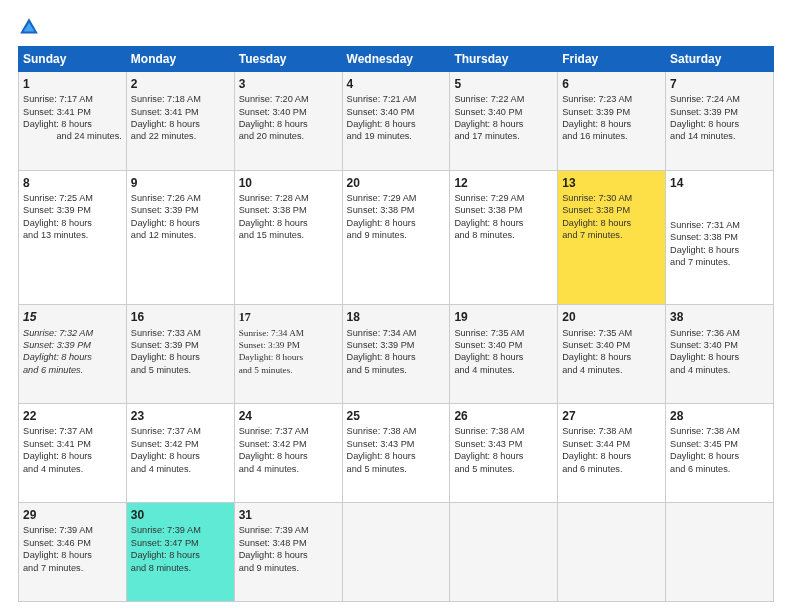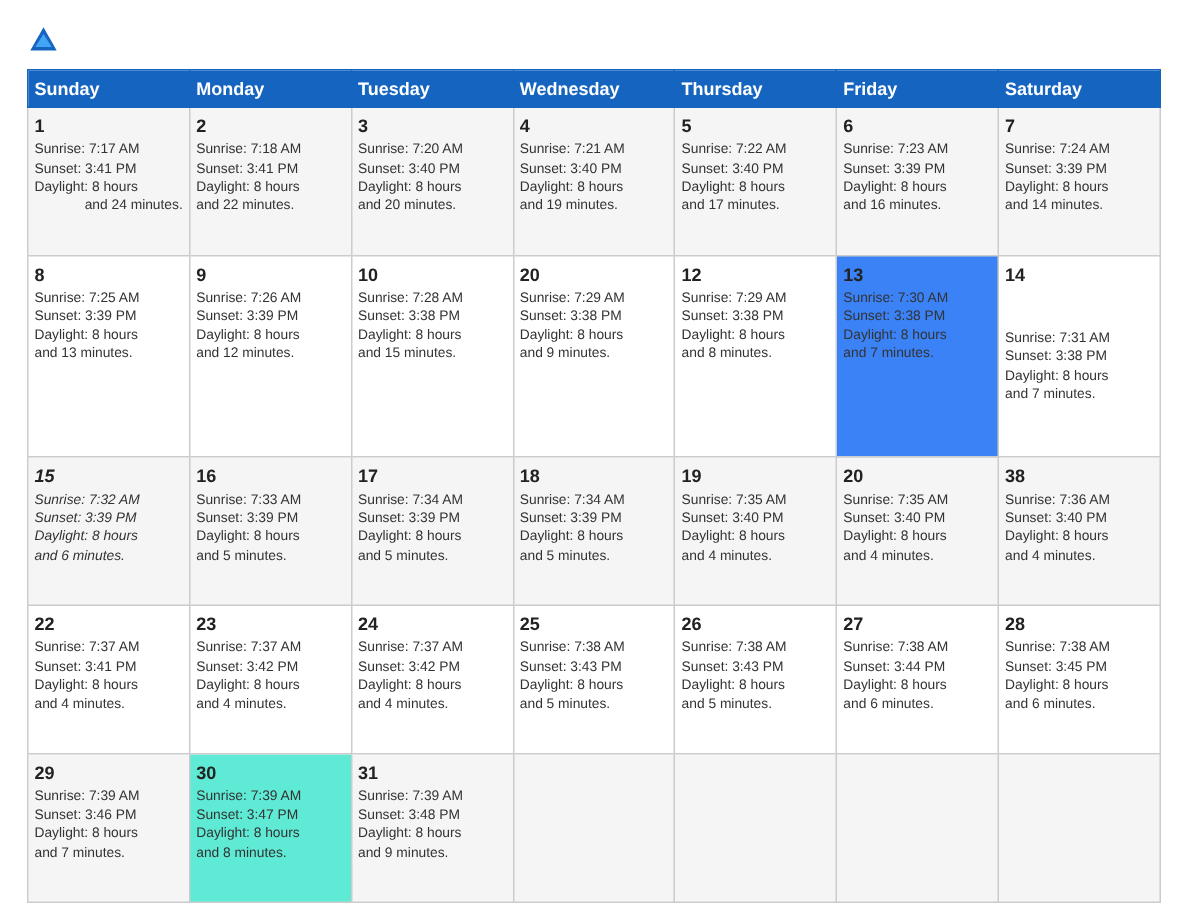--- a/index.html
+++ b/index.html
@@ -214,21 +214,21 @@
             <span style="display: block;">Daylight: 8 hours</span>
             <span style="display: block;">and 9 minutes.</span>
           </td>
           <td style="background: rgb(255, 255, 255);">
             <span class="day-num">12</span>
             <span style="display: block;">Sunrise: 7:29 AM</span>
             <span style="display: block;">Sunset: 3:38 PM</span>
             <span style="display: block;">Daylight: 8 hours</span>
             <span style="display: block;">and 8 minutes.</span>
           </td>
-          <td style="background: #3b82f6;">
+          <td style="background: #fde047;">
             <span class="day-num">13</span>
             <span style="display: block;">Sunrise: 7:30 AM</span>
             <span style="display: block;">Sunset: 3:38 PM</span>
             <span style="display: block;">Daylight: 8 hours</span>
             <span style="display: block;">and 7 minutes.</span>
           </td>
           <td style="background: rgb(255, 255, 255);">
             <span class="day-num">14</span>
             <span style="display: block; margin-top: 28px;">Sunrise: 7:31 AM</span>
             <span style="display: block;">Sunset: 3:38 PM</span>
@@ -244,21 +244,21 @@
             <span style="display: block;">Daylight: 8 hours</span>
             <span style="display: block;">and 6 minutes.</span>
           </td>
           <td style="background: rgb(245, 245, 245);">
             <span class="day-num">16</span>
             <span style="display: block;">Sunrise: 7:33 AM</span>
             <span style="display: block;">Sunset: 3:39 PM</span>
             <span style="display: block;">Daylight: 8 hours</span>
             <span style="display: block;">and 5 minutes.</span>
           </td>
-          <td style="background: rgb(245, 245, 245);">
+          <td style="background: rgb(245, 245, 245); font-family: Liberation Serif, serif;">
             <span class="day-num">17</span>
             <span style="display: block;">Sunrise: 7:34 AM</span>
             <span style="display: block;">Sunset: 3:39 PM</span>
             <span style="display: block;">Daylight: 8 hours</span>
             <span style="display: block;">and 5 minutes.</span>
           </td>
           <td style="background: rgb(245, 245, 245);">
             <span class="day-num">18</span>
             <span style="display: block;">Sunrise: 7:34 AM</span>
             <span style="display: block;">Sunset: 3:39 PM</span>

